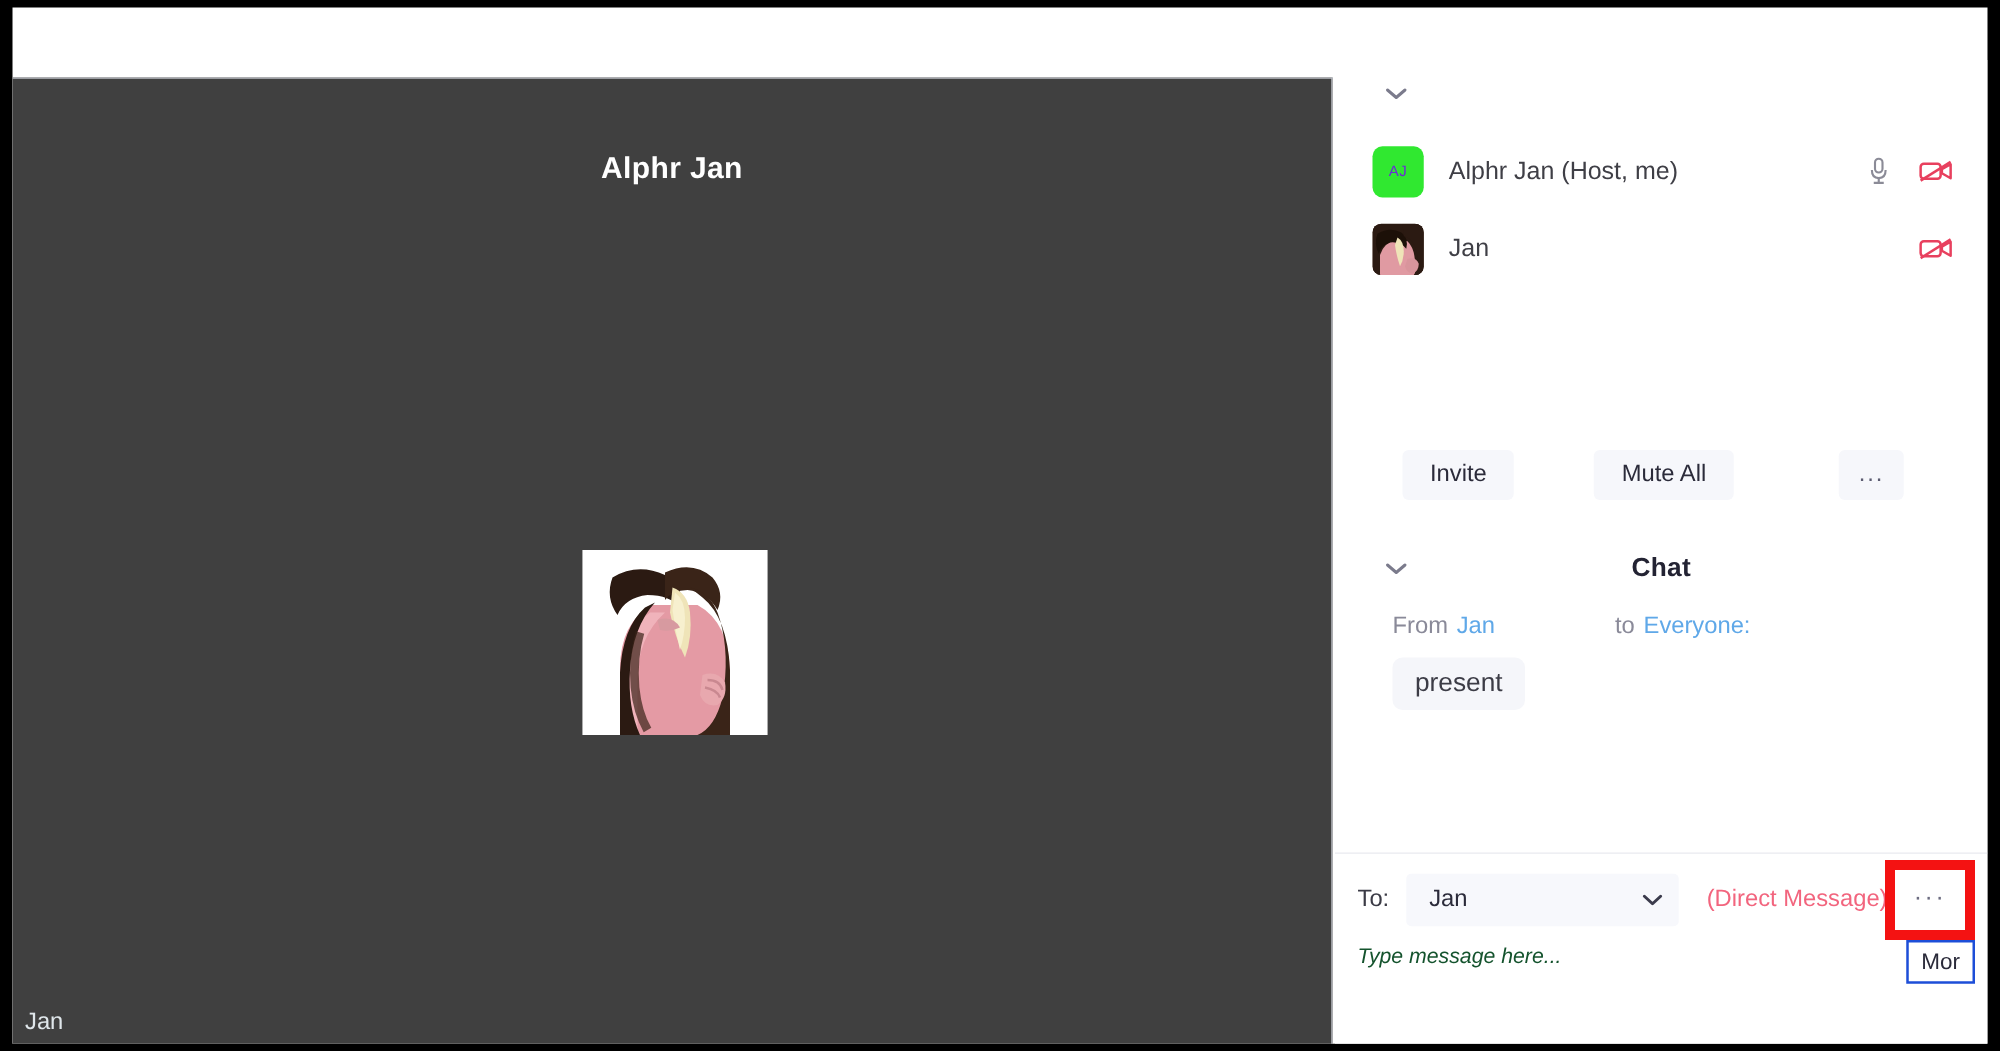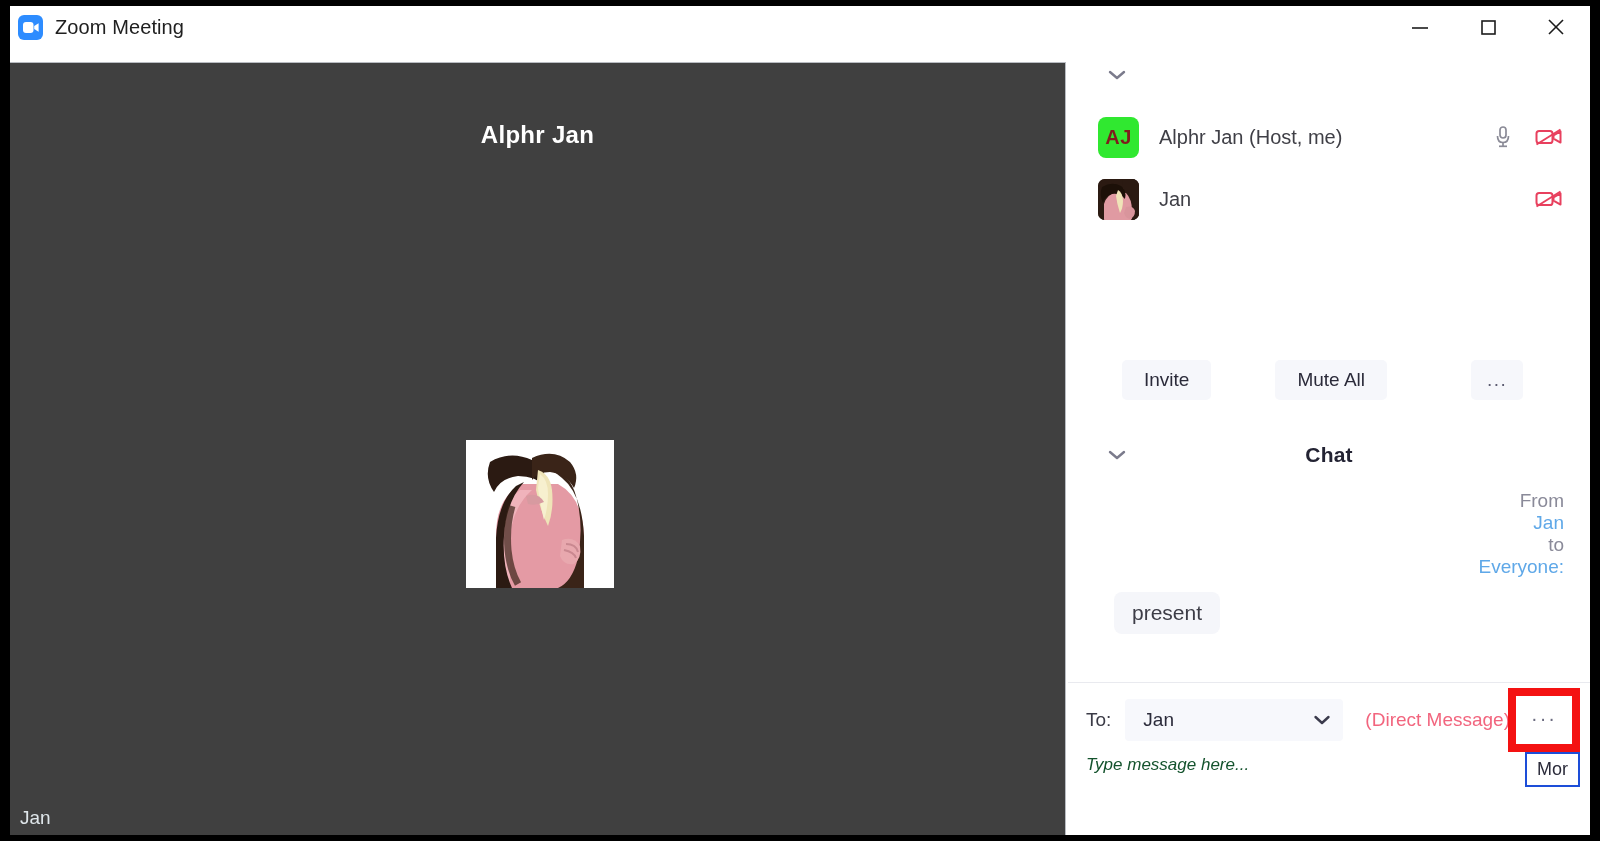--- a/index.html
+++ b/index.html
@@ -116,21 +116,21 @@
     display: flex; align-items: center;
     padding-left: 30px; padding-right: 26px;
   }
   .avatar {
     width: 41px; height: 41px; border-radius: 8px;
     flex: none; overflow: hidden;
     display: flex; align-items: center; justify-content: center;
   }
   .avatar.initials {
     background: #30E830;
-    color: #7f1d1d; font-size: 20px; font-weight: bold;
+    color: #6d28d9; font-size: 12px; font-weight: normal;
     letter-spacing: .5px;
   }
   .avatar.photo { background: #3a2418; border-radius: 7px; }
   .avatar.photo svg { display: block; }
   .pname {
     margin-left: 20px;
     font-size: 20px; color: #3f3f46;
     white-space: nowrap;
   }
   .picons {
@@ -160,24 +160,23 @@
     color: #5b5b70; font-size: 19px; letter-spacing: 1.5px;
     padding: 9px 16px;
   }
   .pbtn-sp1 { width: 42px; }
   .pbtn-sp2 { width: 62px; }
 
   
   .chat-sec { margin-top: 22px; }
   .chat-log { padding: 8px 26px 0 26px; }
   .chat-meta {
-    display: flex; align-items: flex-end;
+    display: flex; align-items: flex-start;
     font-size: 19px; color: #8a8a99;
     padding-left: 20px;
-    flex-direction: column;
   }
   .chat-meta .from-lbl { color: #8a8a99; }
   .chat-meta .from-name { color: #5fa8e8; margin-left: 7px; }
   .chat-meta .to-grp { margin-left: 96px; color: #8a8a99; }
   .chat-meta .to-name { color: #5fa8e8; margin-left: 7px; }
   .chat-bubble {
     display: inline-block;
     margin: 14px 0 0 20px;
     background: #f5f6fa;
     border-radius: 8px;
@@ -242,49 +241,20 @@
   .comp-input {
     padding: 12px 0 0 18px;
     font-size: 17px; color: #14532d; font-style: italic;
   }
 </style>
 </head>
 <body>
 
 <div class="app-window">
 
-  <div class="titlebar">
-    <div class="title-left">
-      <span class="zoom-logo">
-        <svg width="16" height="11" viewBox="0 0 16 11">
-          <rect x="0" y="0" width="10.5" height="11" rx="3" fill="#ffffff"></rect>
-          <path d="M11.2 4 L15.6 1.2 L15.6 9.8 L11.2 7 Z" fill="#ffffff"></path>
-        </svg>
-      </span>
-      <span class="title-text">Zoom Meeting</span>
-    </div>
-    <div class="win-controls">
-      <div class="win-btn">
-        <svg width="20" height="14" viewBox="0 0 20 14">
-            <line x1="2" y1="8" x2="18" y2="8" stroke="#1c1c1c" stroke-width="1.6"></line>
-          </svg>
-      </div>
-      <div class="win-btn">
-        <svg width="20" height="20" viewBox="0 0 20 20">
-            <rect x="4" y="4" width="13" height="13" fill="none" stroke="#1c1c1c" stroke-width="1.6"></rect>
-          </svg>
-      </div>
-      <div class="win-btn">
-        <svg width="22" height="22" viewBox="0 0 22 22">
-            <line x1="4" y1="4" x2="18" y2="18" stroke="#1c1c1c" stroke-width="1.6"></line>
-            <line x1="18" y1="4" x2="4" y2="18" stroke="#1c1c1c" stroke-width="1.6"></line>
-          </svg>
-      </div>
-    </div>
-  </div>
 
   <div class="stage">
     <div class="stage-name">Alphr Jan</div>
     <div class="stage-thumb">
       <svg width="148" height="148" viewBox="0 0 148 148">
         <rect x="0" y="0" width="148" height="148" fill="#ffffff"></rect>
         <g>
           <path d="M30 148 L30 95 Q30 58 56 44 L92 44 Q118 58 118 100 L118 148 Z" fill="#e49aa4"></path>
           <path d="M30 148 L30 100 Q32 66 54 50 L66 50 Q44 70 44 104 L44 148 Z" fill="#f0b3bb"></path>
           <path d="M24 22 Q44 10 66 20 Q82 28 78 46 Q70 36 52 36 Q34 38 28 52 Q18 38 24 22 Z" fill="#2b1a12"></path>

